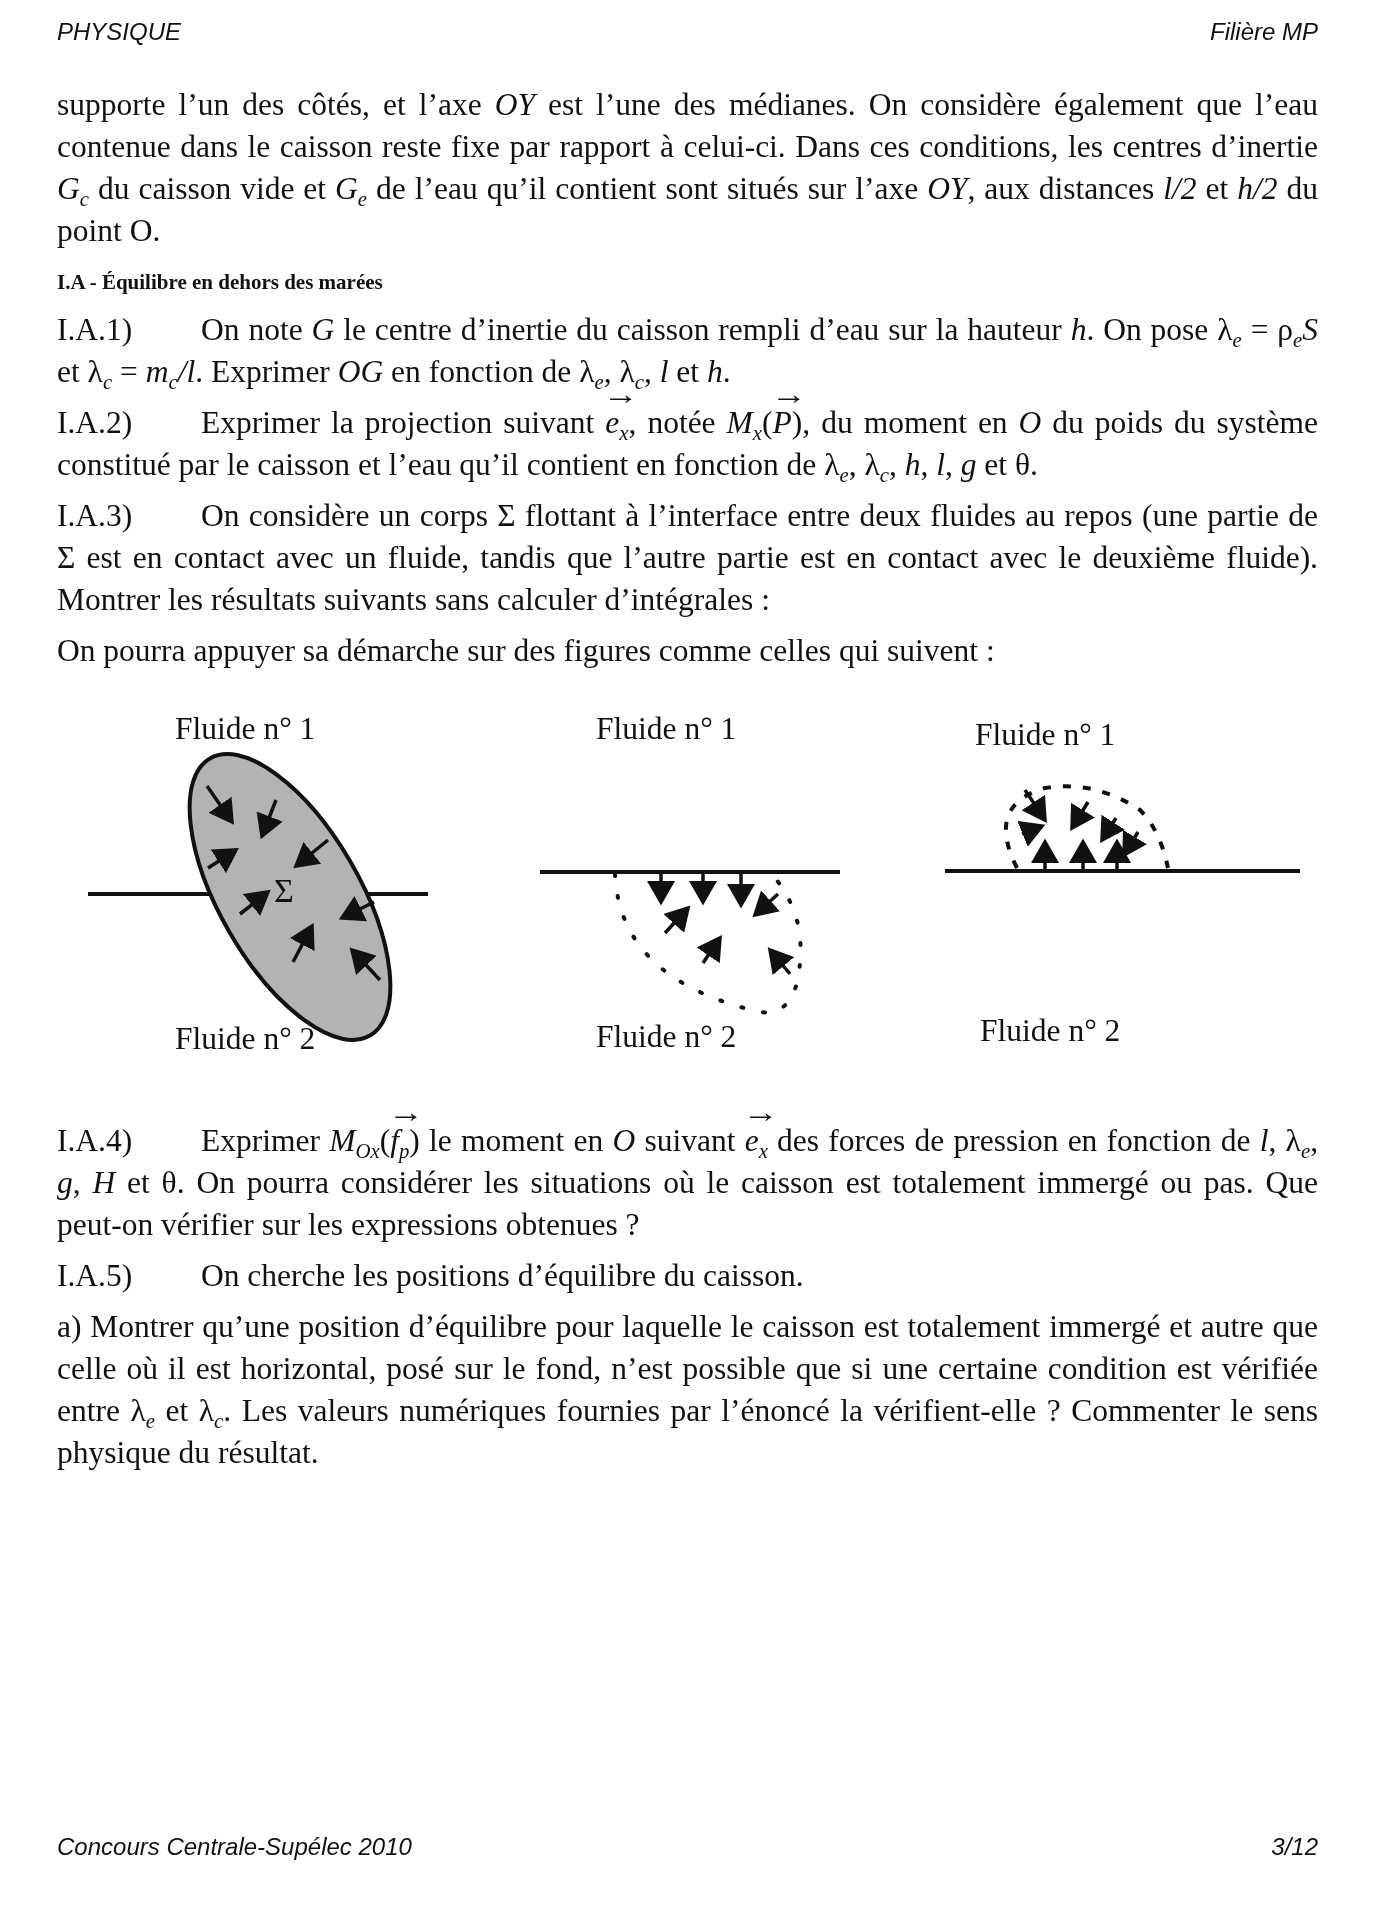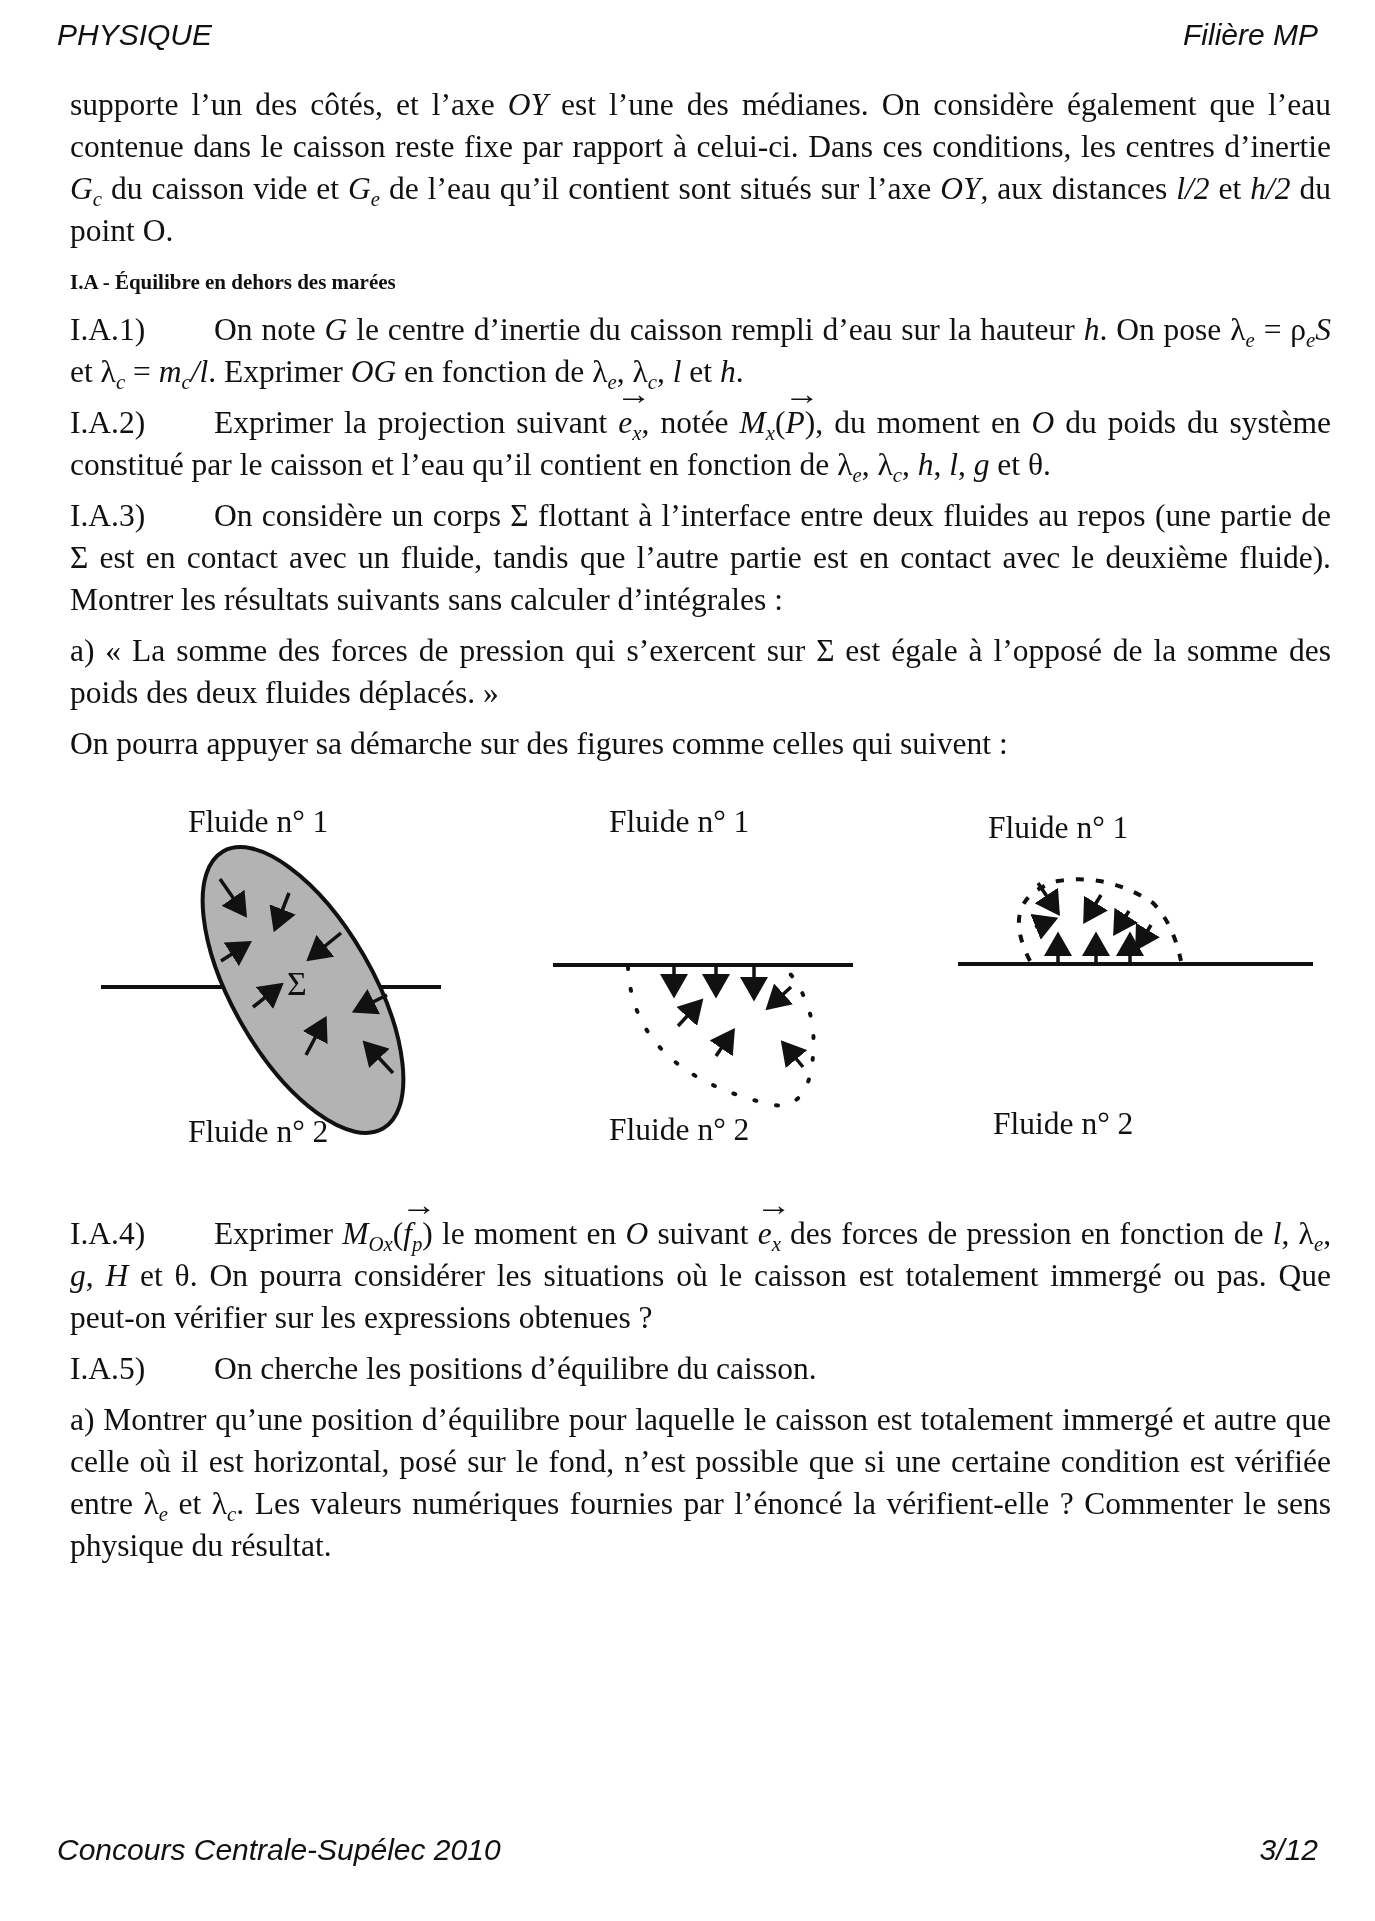--- a/index.html
+++ b/index.html
@@ -3,29 +3,28 @@
 <meta charset="utf-8">
 <style>
   html, body { margin: 0; padding: 0; background: #ffffff; }
   body {
     width: 1375px; height: 1921px; position: relative; overflow: hidden;
     color: #111; font-family: "DejaVu Serif", "Liberation Serif", serif;
   }
   .hdr, .ftr {
     position: absolute; left: 57px; right: 57px;
     font-family: "Liberation Sans", sans-serif; font-style: italic;
-    font-size: 30px; display: flex; justify-content: space-between;
+    font-size: 24px; display: flex; justify-content: space-between;
   }
   .hdr { top: 18px; }
   .ftr { top: 1833px; }
   .page {
     position: absolute; left: 57px; width: 1261px; top: 84px;
     font-family: "Liberation Serif", serif; font-size: 31.5px; line-height: 42px;
     text-align: justify;
-    margin-left: 13px;
   }
   .page p { margin: 0 0 9px 0; }
   .page p.tight { margin-bottom: 0; }
   h2 { margin: 4px 0 6px 0; font-size: 21px; font-weight: bold; font-family: "Liberation Serif", serif; line-height: 42px; }
   .qnum { display: inline-block; width: 144px; }
   i.m { font-style: italic; }
   sub { font-size: 66%; vertical-align: -7px; line-height: 0; font-style: italic; }
   .vec { position: relative; display: inline-block; font-style: italic; }
   .vec::before {
     content: "→"; position: absolute; left: 0; right: 0; top: -23px;
@@ -52,21 +51,20 @@
   <p><span>supporte l’un des côtés, et l’axe </span><i class="m">OY</i><span> est l’une des médianes. On considère également que l’eau contenue dans le caisson reste fixe par rapport à celui-ci. Dans ces conditions, les centres d’inertie </span><i class="m">G</i><sub>c</sub><span> du caisson vide et </span><i class="m">G</i><sub>e</sub><span> de l’eau qu’il contient sont situés sur l’axe </span><i class="m">OY</i><span>, aux distances </span><i class="m">l/2</i><span> et </span><i class="m">h/2</i><span> du point O.</span></p>
 
   <h2>I.A - Équilibre en dehors des marées</h2>
 
   <p><span class="qnum">I.A.1)</span><span>On note </span><i class="m">G</i><span> le centre d’inertie du caisson rempli d’eau sur la hauteur </span><i class="m">h</i><span>.</span>
   <span>On pose λ</span><sub>e</sub><span> = ρ</span><sub>e</sub><i class="m">S</i><span> et λ</span><sub>c</sub><span> = </span><i class="m">m</i><sub>c</sub><i class="m">/l</i><span>. Exprimer </span><i class="m">OG</i><span> en fonction de λ</span><sub>e</sub><span>, λ</span><sub>c</sub><span>, </span><i class="m">l</i><span> et </span><i class="m">h</i><span>.</span></p>
 
   <p><span class="qnum">I.A.2)</span><span>Exprimer la projection suivant </span><span class="vec"><span>e</span><sub>x</sub></span><span>, notée </span><i class="m">M</i><sub>x</sub>(<span class="vec">P</span>)<span>, du moment en </span><i class="m">O</i><span> du poids du système constitué par le caisson et l’eau qu’il contient en fonction de </span><span>λ</span><sub>e</sub><span>, λ</span><sub>c</sub><span>, </span><i class="m">h</i><span>, </span><i class="m">l</i><span>, </span><i class="m">g</i><span> et θ.</span></p>
 
   <p><span class="qnum">I.A.3)</span><span>On considère un corps Σ flottant à l’interface entre deux fluides au repos (une partie de Σ est en contact avec un fluide, tandis que l’autre partie est en contact avec le deuxième fluide). Montrer les résultats suivants sans calculer d’intégrales :</span></p>
-  <p>a)  « La somme des forces de pression qui s’exercent sur Σ est égale à l’opposé de la somme des poids des deux fluides déplacés. »</p>
   <p>On pourra appuyer sa démarche sur des figures comme celles qui suivent :</p>
 
   <div class="figs">
     <svg width="1375" height="420" viewBox="0 0 1375 420">
       <defs>
         <marker id="ah" markerWidth="8" markerHeight="8" refX="6" refY="4" orient="auto" markerUnits="strokeWidth">
           <path d="M0,0 L7,4 L0,8 Z" fill="#111"></path>
         </marker>
       </defs>
 

